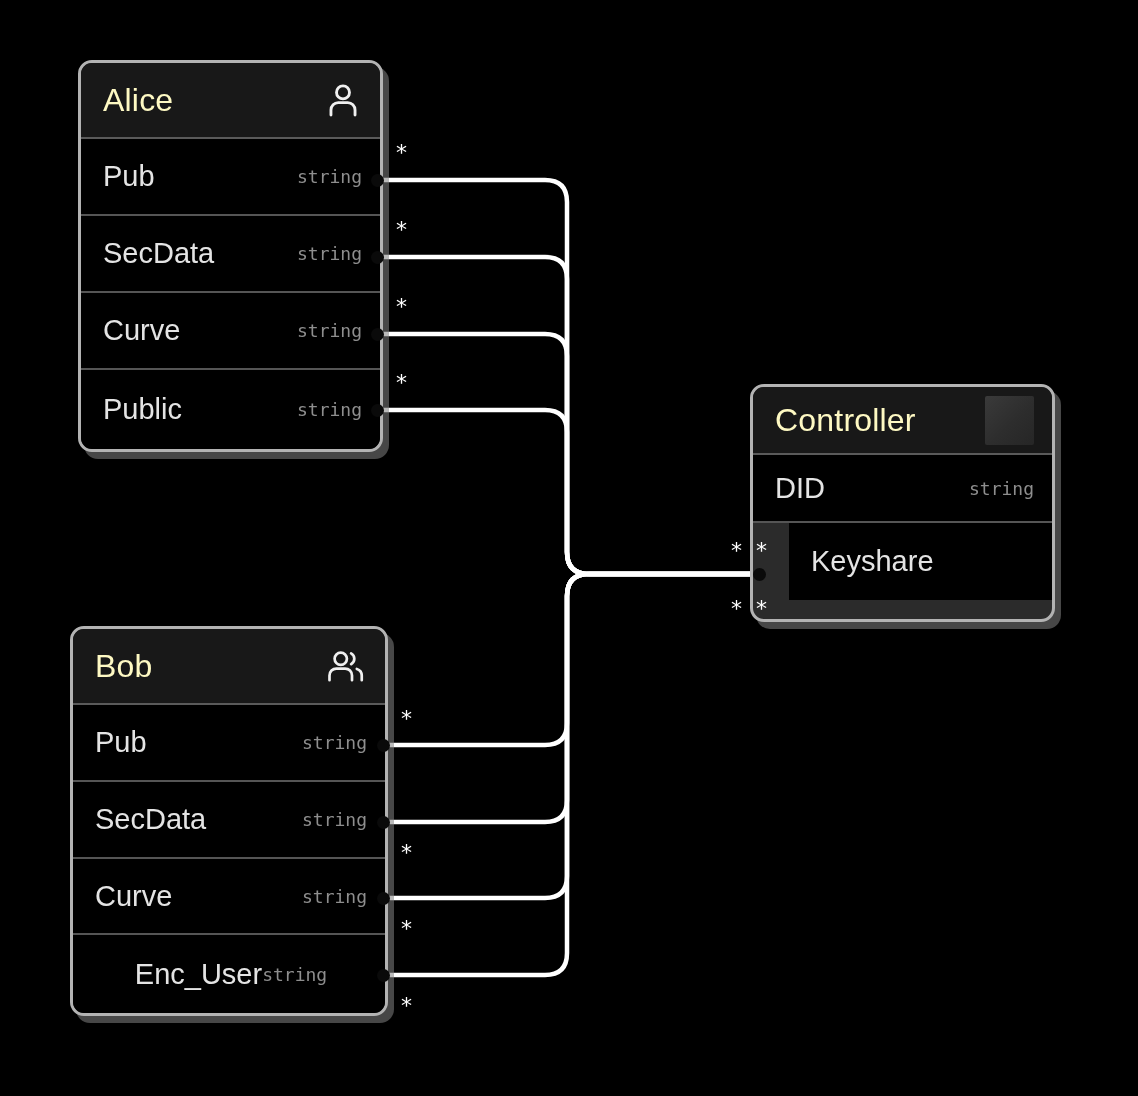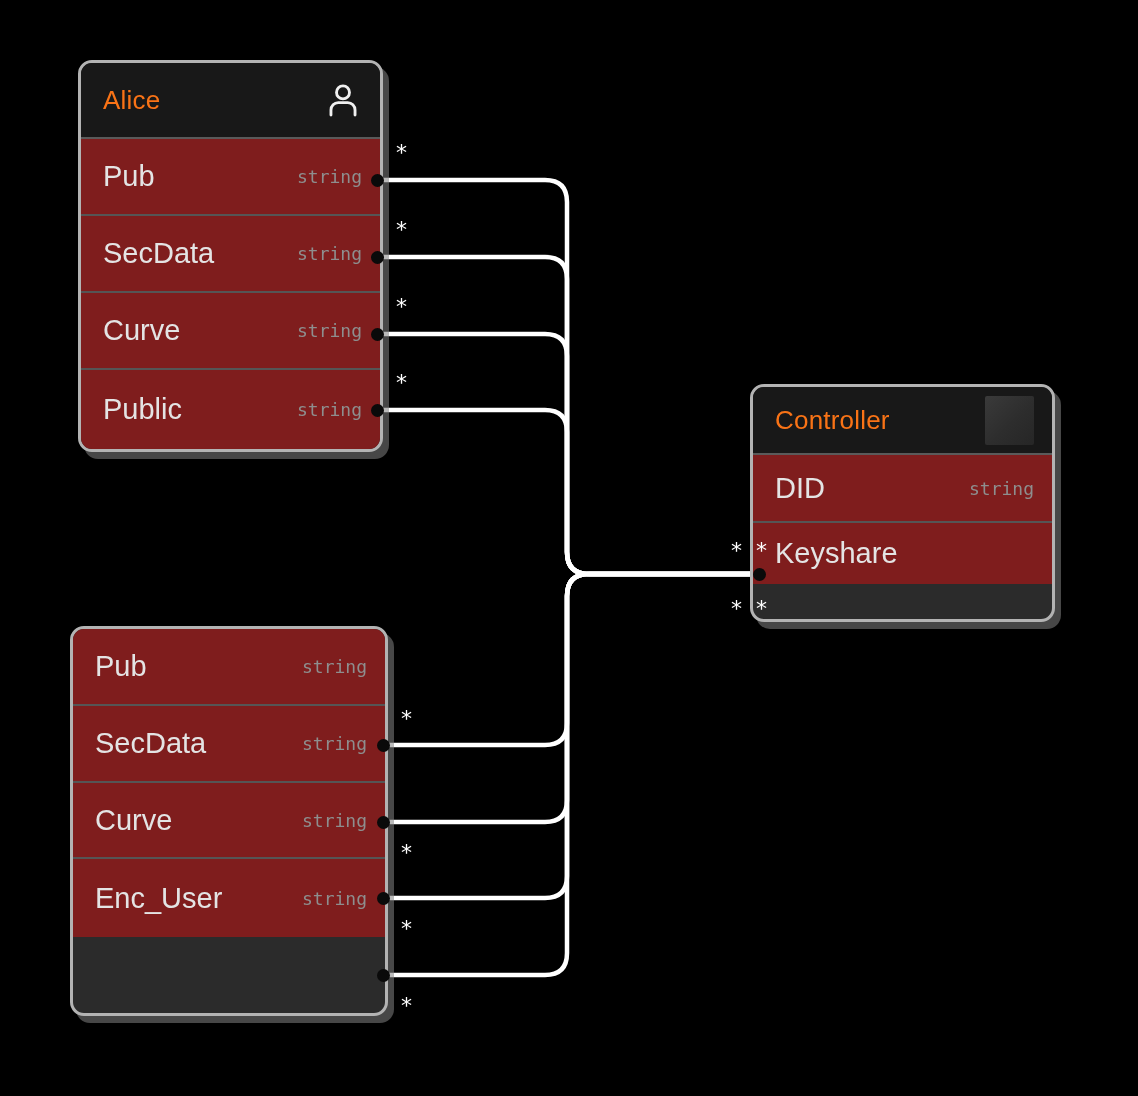--- a/index.html
+++ b/index.html
@@ -40,22 +40,22 @@
     position: relative;
     box-sizing: border-box;
     background: #181818;
     display: flex;
     align-items: center;
     justify-content: space-between;
     padding: 0 18px 0 22px;
     border-bottom: 2px solid #5a5a5a;
   }
   .node-title {
-    color: #f97316;
-    font-size: 26px;
+    color: #fef9c3;
+    font-size: 32px;
     letter-spacing: 0.2px;
     white-space: nowrap;
   }
   .node-icon {
     display: flex;
     align-items: center;
     justify-content: center;
   }
   .sq-icon {
     width: 49px;
@@ -64,21 +64,21 @@
     background: linear-gradient(135deg, #3a3a3a 0%, #2d2d2d 55%, #262626 100%);
   }
 
   .row {
     position: relative;
     box-sizing: border-box;
     display: flex;
     align-items: center;
     justify-content: space-between;
     padding: 0 18px 0 22px;
-    background: #7f1d1d;
+    background: #000000;
     border-bottom: 2px solid #555555;
   }
   .row:last-child { border-bottom: none; }
   .row-name {
     color: #e4e4e4;
     font-size: 29px;
     white-space: nowrap;
   }
   .row-type {
     color: #8e8e8e;
@@ -166,33 +166,44 @@
   <span class="port" style="left:371px; top:251px;"></span>
   <span class="port" style="left:371px; top:328px;"></span>
   <span class="port" style="left:371px; top:404px;"></span>
 
   <span class="card-star" style="left:396px; top:142px;">*</span>
   <span class="card-star" style="left:396px; top:219px;">*</span>
   <span class="card-star" style="left:396px; top:296px;">*</span>
   <span class="card-star" style="left:396px; top:372px;">*</span>
 
   <div class="node" style="left:70px; top:626px; width:318px; height:390px;">
+    <div class="node-header" style="height:76px;">
+      <span class="node-title">Bob</span>
+      <span class="node-icon">
+        <svg width="42" height="38" viewBox="0 0 28 24" fill="none" stroke="#f0f0f0" stroke-width="1.8" stroke-linecap="round">
+          <circle cx="10.5" cy="7.2" r="4.1"></circle>
+          <path d="M3 21.5 v-3.2 a4.6 4.6 0 0 1 4.6-4.6 h5.8 a4.6 4.6 0 0 1 4.6 4.6 v3.2"></path>
+          <path d="M17.4 3.6 a4.1 4.1 0 0 1 0 7.2"></path>
+          <path d="M21.2 14.0 a4.6 4.6 0 0 1 3.3 4.4 v3.1"></path>
+        </svg>
+      </span>
+    </div>
     <div class="row" style="height:77px;">
       <span class="row-name">Pub</span>
       <span class="row-type">string</span>
     </div>
     <div class="row" style="height:77px;">
       <span class="row-name">SecData</span>
       <span class="row-type">string</span>
     </div>
     <div class="row" style="height:76px;">
       <span class="row-name">Curve</span>
       <span class="row-type">string</span>
     </div>
-    <div class="row" style="height:78px;">
+    <div class="row" style="height:78px;justify-content:center;">
       <span class="row-name">Enc_User</span>
       <span class="row-type">string</span>
     </div>
   </div>
 
   <span class="port" style="left:377px; top:739px;"></span>
   <span class="port" style="left:377px; top:816px;"></span>
   <span class="port" style="left:377px; top:892px;"></span>
   <span class="port" style="left:377px; top:969px;"></span>
 
@@ -205,21 +216,21 @@
     <div class="node-header" style="height:68px;">
       <span class="node-title">Controller</span>
       <span class="node-icon">
         <span class="sq-icon"></span>
       </span>
     </div>
     <div class="row" style="height:68px;">
       <span class="row-name">DID</span>
       <span class="row-type">string</span>
     </div>
-    <div class="row" style="height:61px;">
+    <div class="row" style="height:77px;margin-left:36px;">
       <span class="row-name">Keyshare</span>
       <span class="row-type"></span>
     </div>
   </div>
 
   <span class="port" style="left:753px; top:568px;"></span>
 
   <span class="card-star" style="left:731px; top:540px;">*</span>
   <span class="card-star" style="left:756px; top:540px;">*</span>
   <span class="card-star" style="left:731px; top:598px;">*</span>

